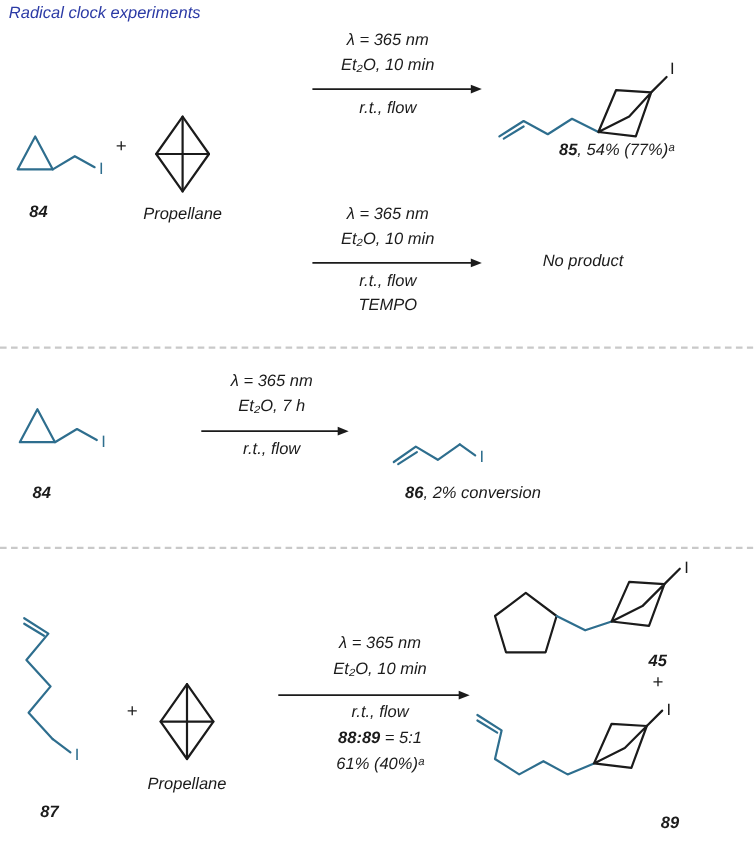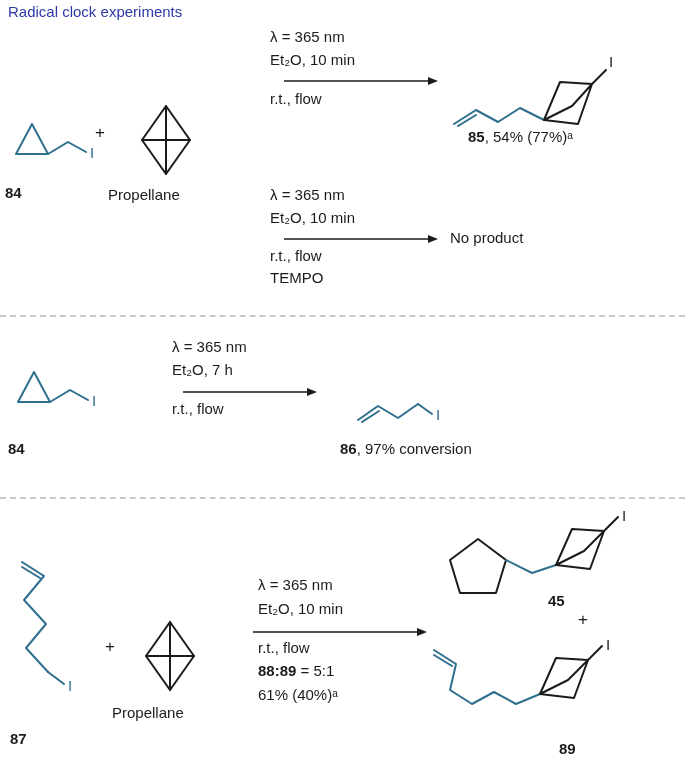--- a/index.html
+++ b/index.html
@@ -1,20 +1,20 @@
 <!DOCTYPE html>
 <html style="--accent: #2b3aa5; --teal: #2e6e8e; --ink: #1b1b1b;"><head>
 <meta charset="utf-8">
 <style>
   :root{ --accent:#2b3aa5; --teal:#2e6e8e; --ink:#1b1b1b; }
   html,body{margin:0;padding:0;background:#ffffff;}
   .canvas{position:relative;width:685px;height:767px;background:#ffffff;
           font-family:"Liberation Sans",sans-serif;color:var(--ink);overflow:hidden;}
-  .t{position:absolute;font-size:15px;line-height:18px;white-space:nowrap;}
-  .c{}
+  .t{position:absolute;font-size:15px;line-height:18px;white-space:nowrap;font-style:italic;}
+  .c{text-align:center;}
   .b{font-weight:bold;}
   .title{color:var(--accent);font-size:15px;}
   .plus{font-size:17px;}
   .divider{position:absolute;left:0;width:685px;height:0;border-top:2px dashed #c9c9c9;}
   svg{position:absolute;overflow:visible;}
   svg path{fill:none;stroke-width:2;stroke-linecap:round;stroke-linejoin:round;}
   .teal{stroke:var(--teal);}
   .ink{stroke:var(--ink);}
   .arrow line{stroke:var(--ink);stroke-width:1.6;}
   .arrow polygon{fill:var(--ink);stroke:none;}
@@ -91,21 +91,21 @@
   </svg>
   <div class="t c" style="left:172px;top:400px;width:150px">r.t., flow</div>
 
   <svg style="left:352px;top:372px" width="140" height="62" viewBox="0 0 140 62">
     <path class="teal" d="M6 48 L26 34 L46 46 L66 32"></path>
     <path class="teal" d="M10 50 L27 39"></path>
     <path class="teal" d="M66 32 L80 42"></path>
     <text class="tealfill" x="84" y="48">I</text>
   </svg>
   <div class="t c" style="left:340px;top:440px;width:180px">
-    <span class="b">86</span><span>, 97% conversion</span>
+    <span class="b">86</span><span>, 2% conversion</span>
   </div>
 
   <div class="divider" style="top:497px"></div>
 
   <svg style="left:14px;top:548px" width="80" height="162" viewBox="0 0 80 162">
     <path class="teal" d="M8 14 L30 28 L10 52 L32 76 L12 100 L34 124"></path>
     <path class="teal" d="M8 19 L26 30"></path>
     <path class="teal" d="M34 124 L50 136"></path>
     <text class="tealfill" x="54" y="143">I</text>
   </svg>

